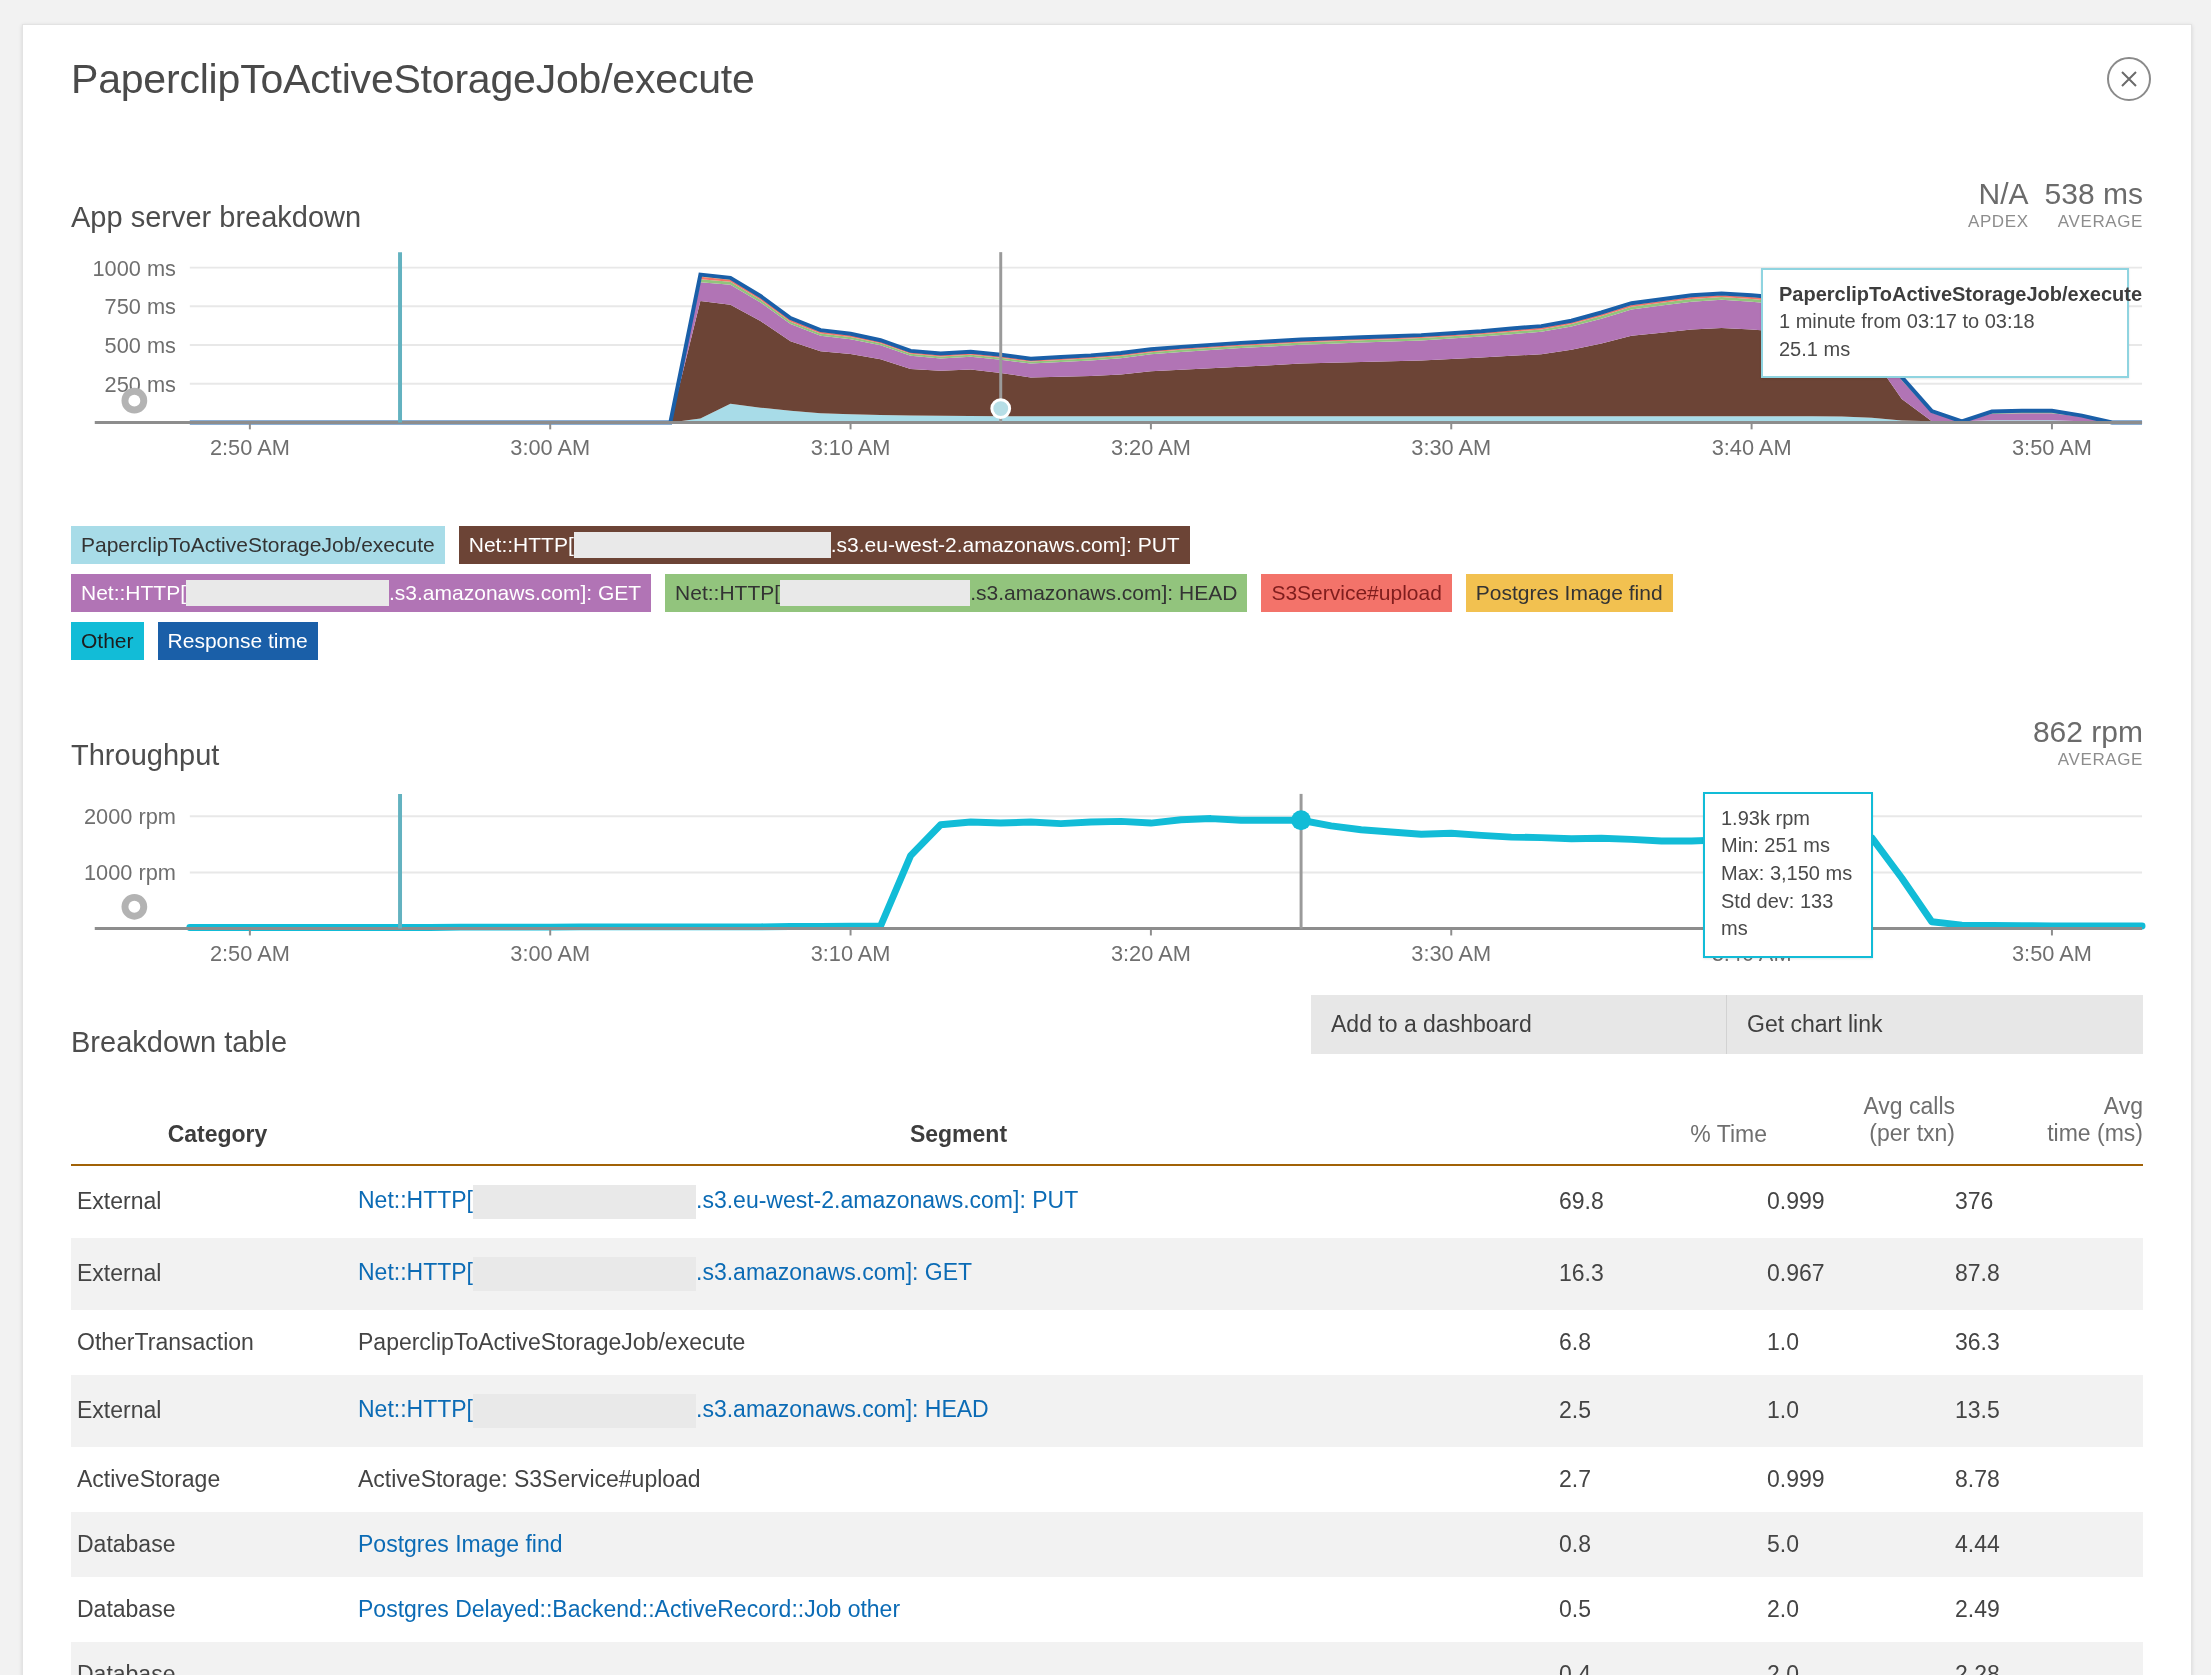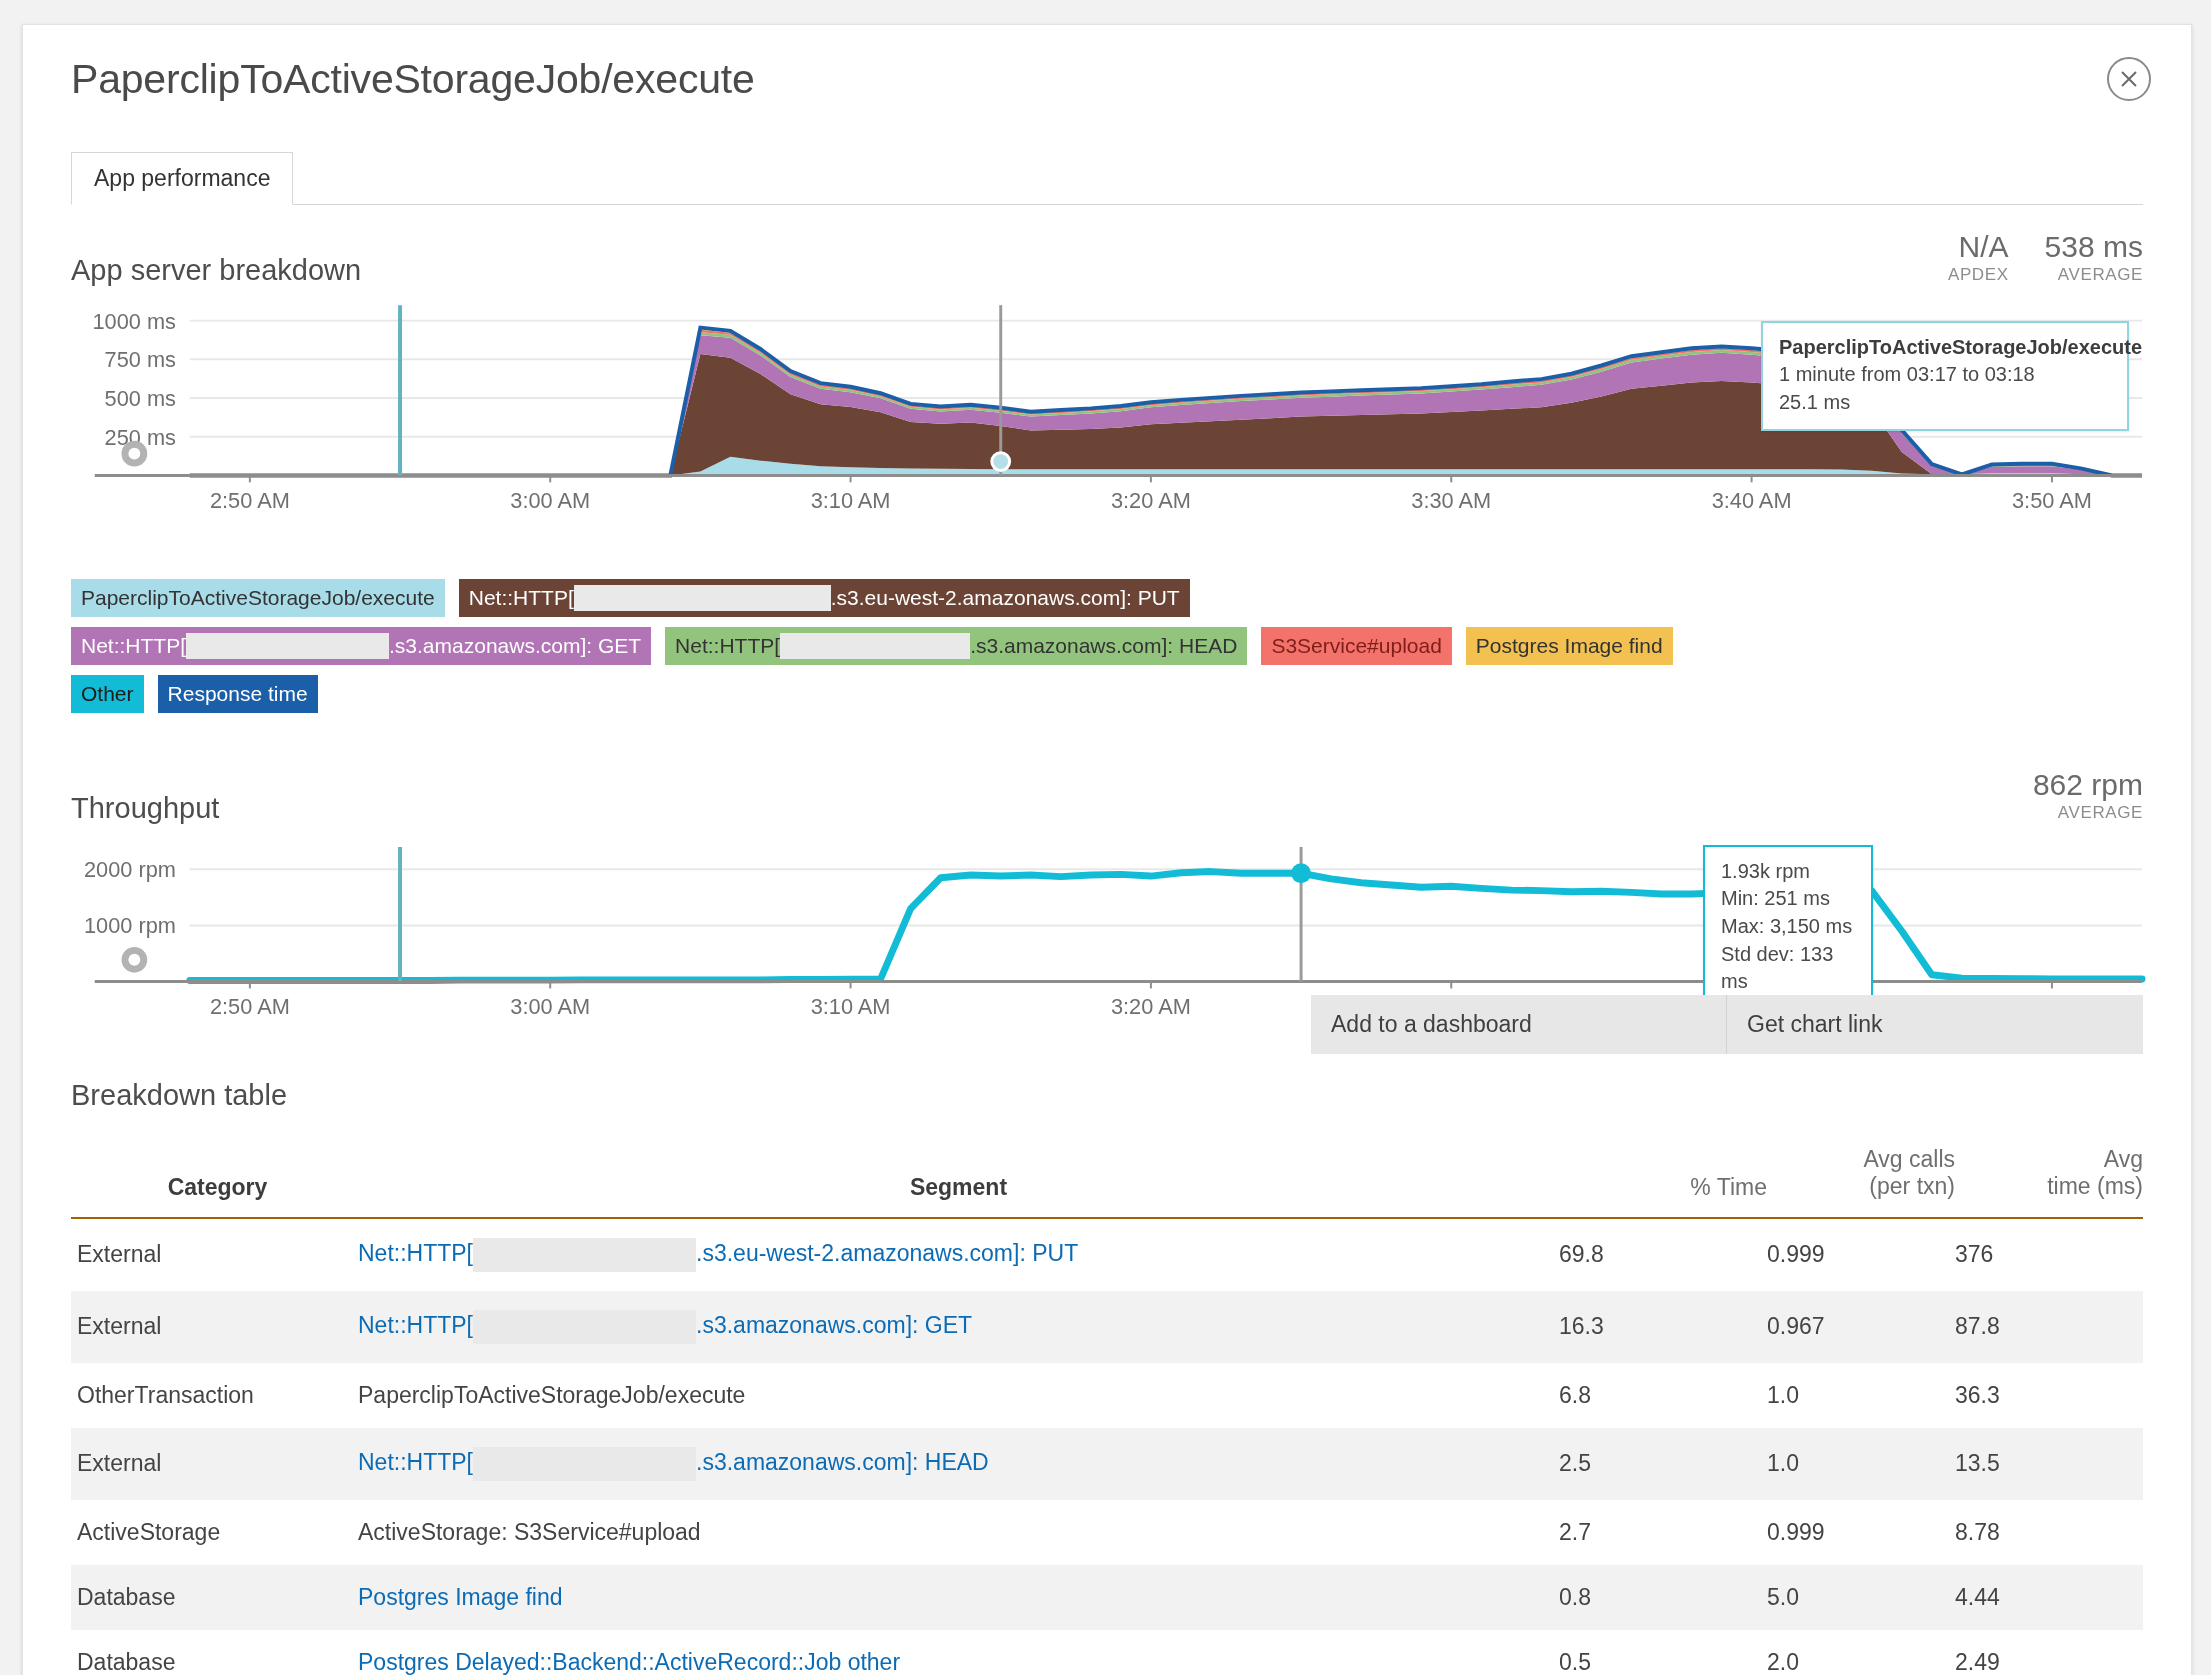--- a/index.html
+++ b/index.html
@@ -83,21 +83,21 @@
     padding-top: 26px;
   }
   .chart-title {
     font-size: 29px;
     color: #4d4d4d;
     font-weight: 400;
     line-height: 1;
   }
   .chart-metrics {
     display: flex;
-    gap: 36px;
+    gap: 16px;
     align-items: flex-end;
   }
   .metric { text-align: right; }
   .metric-value {
     font-size: 30px;
     color: #6b6b6b;
     line-height: 1.05;
   }
   .metric-label {
     font-size: 17px;
@@ -213,23 +213,20 @@
 
   <div class="modal-header">
     <h1 class="modal-title">PaperclipToActiveStorageJob/execute</h1>
     <div class="close-btn">
       <svg width="24" height="24" viewBox="0 0 24 24" aria-hidden="true">
         <path d="M5 5 L19 19 M19 5 L5 19" stroke="#6b6b6b" stroke-width="2" fill="none"></path>
       </svg>
     </div>
   </div>
 
-  <div class="tab-strip">
-    <div class="tab">App performance</div>
-  </div>
 
   <div class="section">
     <div class="chart-head">
       <div class="chart-title">App server breakdown</div>
       <div class="chart-metrics">
         <div class="metric">
           <div class="metric-value">N/A</div>
           <div class="metric-label">APDEX</div>
         </div>
         <div class="metric">

